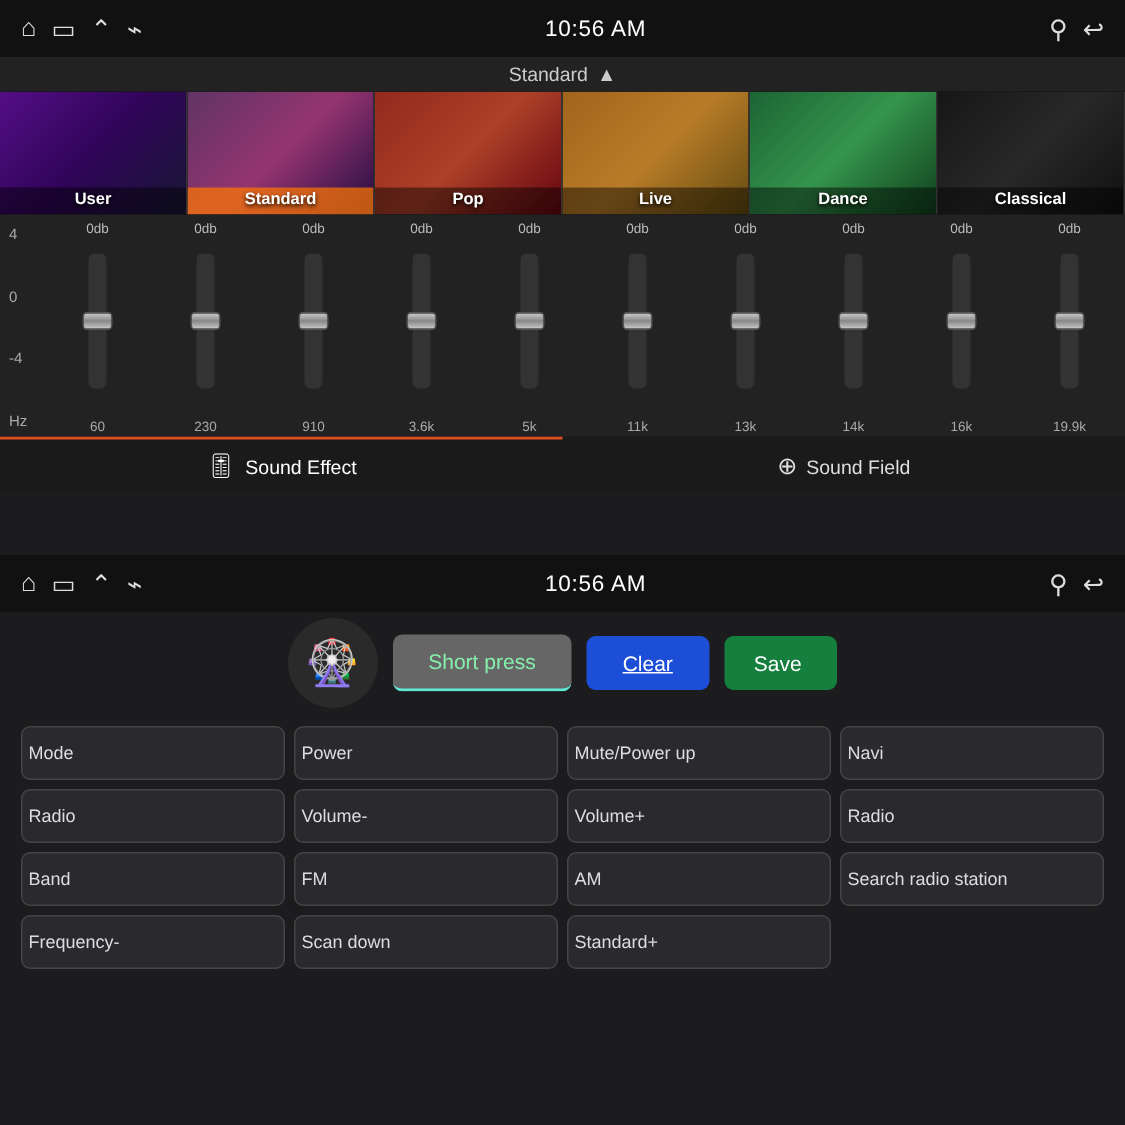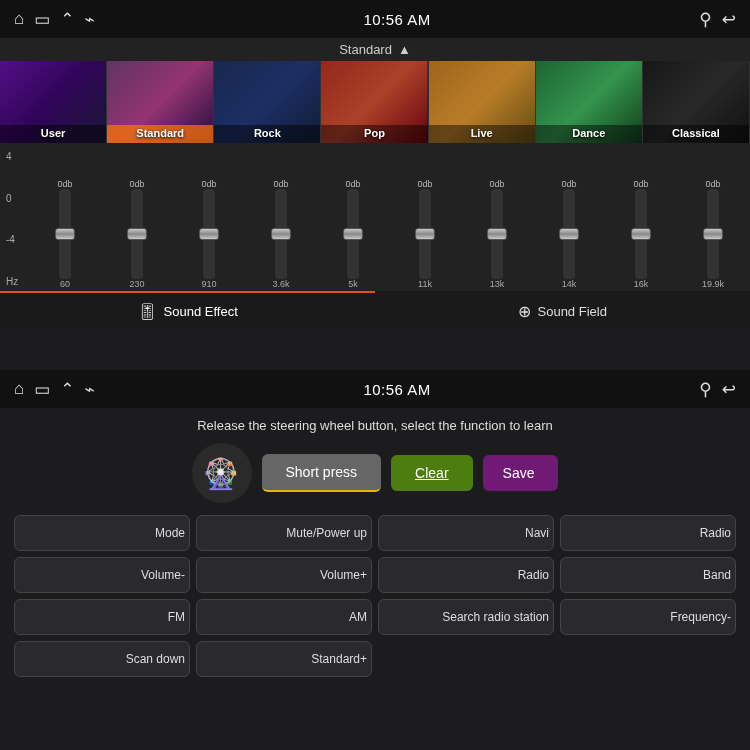--- a/index.html
+++ b/index.html
@@ -87,31 +87,31 @@
     .eq-labels-left {
       display: flex; flex-direction: column; justify-content: space-between;
       width: 28px; padding: 2px 4px; font-size: 10px; color: #aaa;
     }
     .eq-sliders {
       display: flex; flex: 1; align-items: flex-end; gap: 2px;
     }
     .eq-band {
       display: flex; flex-direction: column; align-items: center; flex: 1;
     }
-    .eq-db-label { font-size: 9px; color: #bbb; margin-bottom: 0; }
+    .eq-db-label { font-size: 9px; color: #bbb; margin-bottom: 12px; }
     .eq-slider-track {
       width: 12px; height: 90px; background: #333; border-radius: 4px;
       position: relative; display: flex; align-items: center; justify-content: center;
     }
     .eq-slider-thumb {
       width: 20px; height: 12px; background: linear-gradient(to bottom, #c8c8c8, #888, #c8c8c8);
       border-radius: 3px; position: absolute; top: 50%; transform: translateY(-50%);
       border: 1px solid #555; cursor: pointer;
     }
-    .eq-hz-label { font-size: 9px; color: #aaa; margin-top: 0; }
+    .eq-hz-label { font-size: 9px; color: #aaa; margin-top: 20px; }
 
     .eq-bottom-tabs {
       display: flex; height: 38px; background: #1a1a1a;
     }
     .eq-tab {
       flex: 1; display: flex; align-items: center; justify-content: center;
       gap: 6px; font-size: 13px; color: #ddd; cursor: pointer;
       border-top: 2px solid transparent;
     }
     .eq-tab.active { border-top-color: #e05020; color: #fff; }
@@ -142,31 +142,31 @@
       width: 60px; height: 60px; border-radius: 50%; background: #2a2a2a;
       display: flex; align-items: center; justify-content: center; flex-shrink: 0;
     }
     .sw-icon { font-size: 30px; color: #ccc; }
 
     .sw-btn {
       padding: 10px 24px; border-radius: 6px; border: none;
       font-size: 14px; cursor: pointer; font-weight: 500;
     }
     .sw-btn-short { background: #555; color: #fff; }
-    .sw-btn-short.selected { background: #666; color: #ffffff; border-bottom: 2px solid #eab308; }
-    .sw-btn-clear { background: #4d7c0f; color: #fff; text-decoration: underline; }
-    .sw-btn-save { background: #701a75; color: #fff; padding-left: 20px; }
+    .sw-btn-short.selected { background: #666; color: #86efac; border-bottom: 2px solid #5eead4; }
+    .sw-btn-clear { background: #1d4ed8; color: #fff; text-decoration: underline; }
+    .sw-btn-save { background: #15803d; color: #fff; padding-left: 20px; }
 
     .sw-grid {
       display: grid; grid-template-columns: repeat(4, 1fr);
       gap: 6px; padding: 6px 14px;
     }
     .sw-grid-btn {
       background: #2a2a2e; border: 1px solid #444; border-radius: 6px;
-      color: #ddd; font-size: 12px; padding: 10px 4px; text-align: right;
+      color: #ddd; font-size: 12px; padding: 10px 4px; text-align: left;
       cursor: pointer;
     }
   </style>
 </head>
 <body>
 
 <div class="top-panel">
 
   <div class="status-bar">
     <div class="status-bar-icons">
@@ -190,24 +190,20 @@
   <div class="preset-row">
     <div class="preset-item">
       <div class="thumb preset-thumb-user"></div>
       <div class="preset-item-label">User</div>
     </div>
     <div class="preset-item active">
       <div class="thumb preset-thumb-standard"></div>
       <div class="preset-item-label">Standard</div>
     </div>
     <div class="preset-item">
-      <div class="thumb preset-thumb-rock"></div>
-      <div class="preset-item-label">Rock</div>
-    </div>
-    <div class="preset-item">
       <div class="thumb preset-thumb-pop"></div>
       <div class="preset-item-label">Pop</div>
     </div>
     <div class="preset-item">
       <div class="thumb preset-thumb-live"></div>
       <div class="preset-item-label">Live</div>
     </div>
     <div class="preset-item">
       <div class="thumb preset-thumb-dance"></div>
       <div class="preset-item-label">Dance</div>
@@ -331,33 +327,33 @@
       <span class="sb-icon">⌃</span>
       <span class="sb-icon">⌁</span>
     </div>
     <div class="status-bar-time">10:56 AM</div>
     <div class="status-bar-right">
       <span class="sb-icon">⚲</span>
       <span class="sb-icon">↩</span>
     </div>
   </div>
 
-  <div class="sw-instruction">Release the steering wheel button, select the function to learn</div>
 
   <div class="sw-controls">
     <div class="sw-icon-wrap">
       <span class="sw-icon">🎡</span>
     </div>
     <button class="sw-btn sw-btn-short selected">Short press</button>
     <button class="sw-btn sw-btn-clear">Clear</button>
     <button class="sw-btn sw-btn-save">Save</button>
   </div>
 
   <div class="sw-grid">
     <div class="sw-grid-btn">Mode</div>
+    <div class="sw-grid-btn">Power</div>
     <div class="sw-grid-btn">Mute/Power up</div>
     <div class="sw-grid-btn">Navi</div>
 
     <div class="sw-grid-btn">Radio</div>
     <div class="sw-grid-btn">Volume-</div>
     <div class="sw-grid-btn">Volume+</div>
     <div class="sw-grid-btn">Radio</div>
 
     <div class="sw-grid-btn">Band</div>
     <div class="sw-grid-btn">FM</div>

